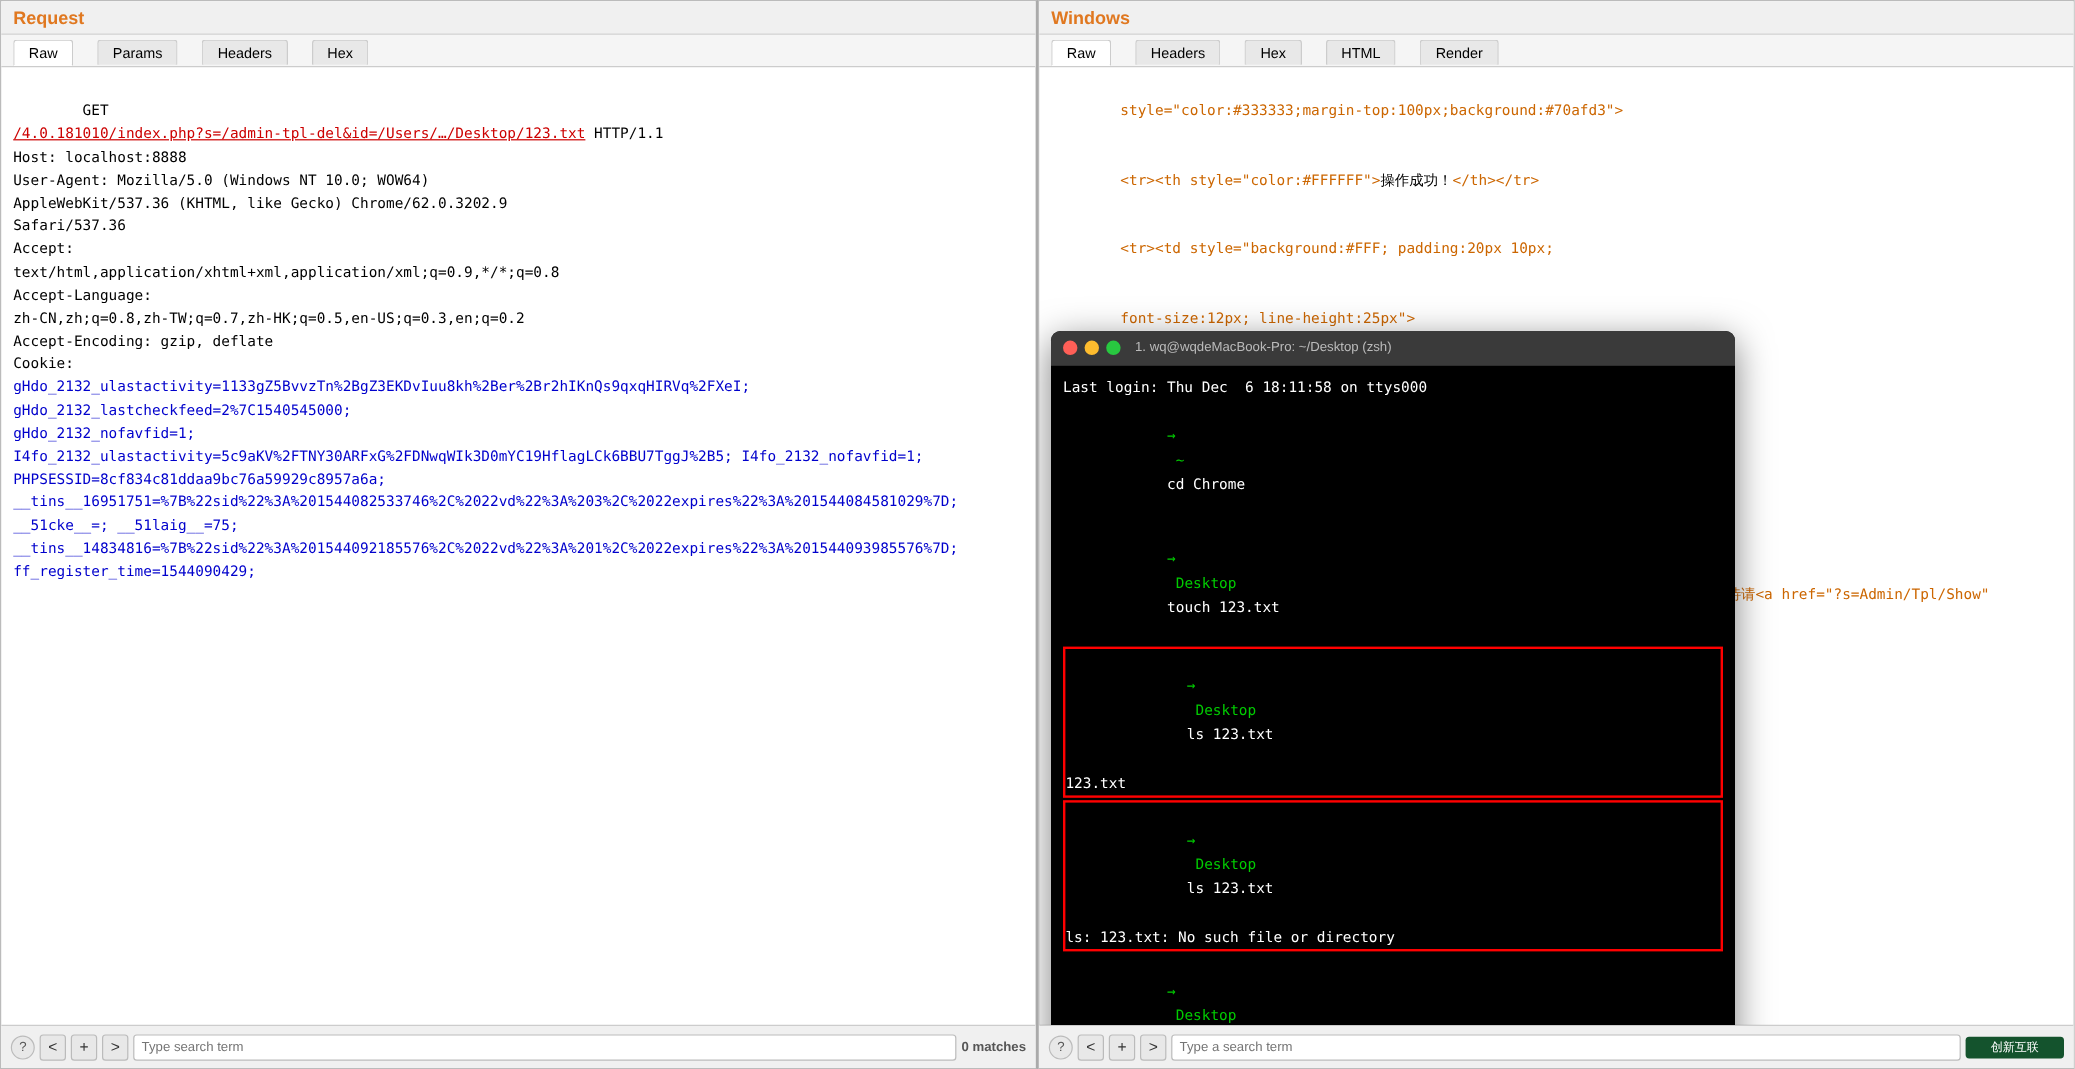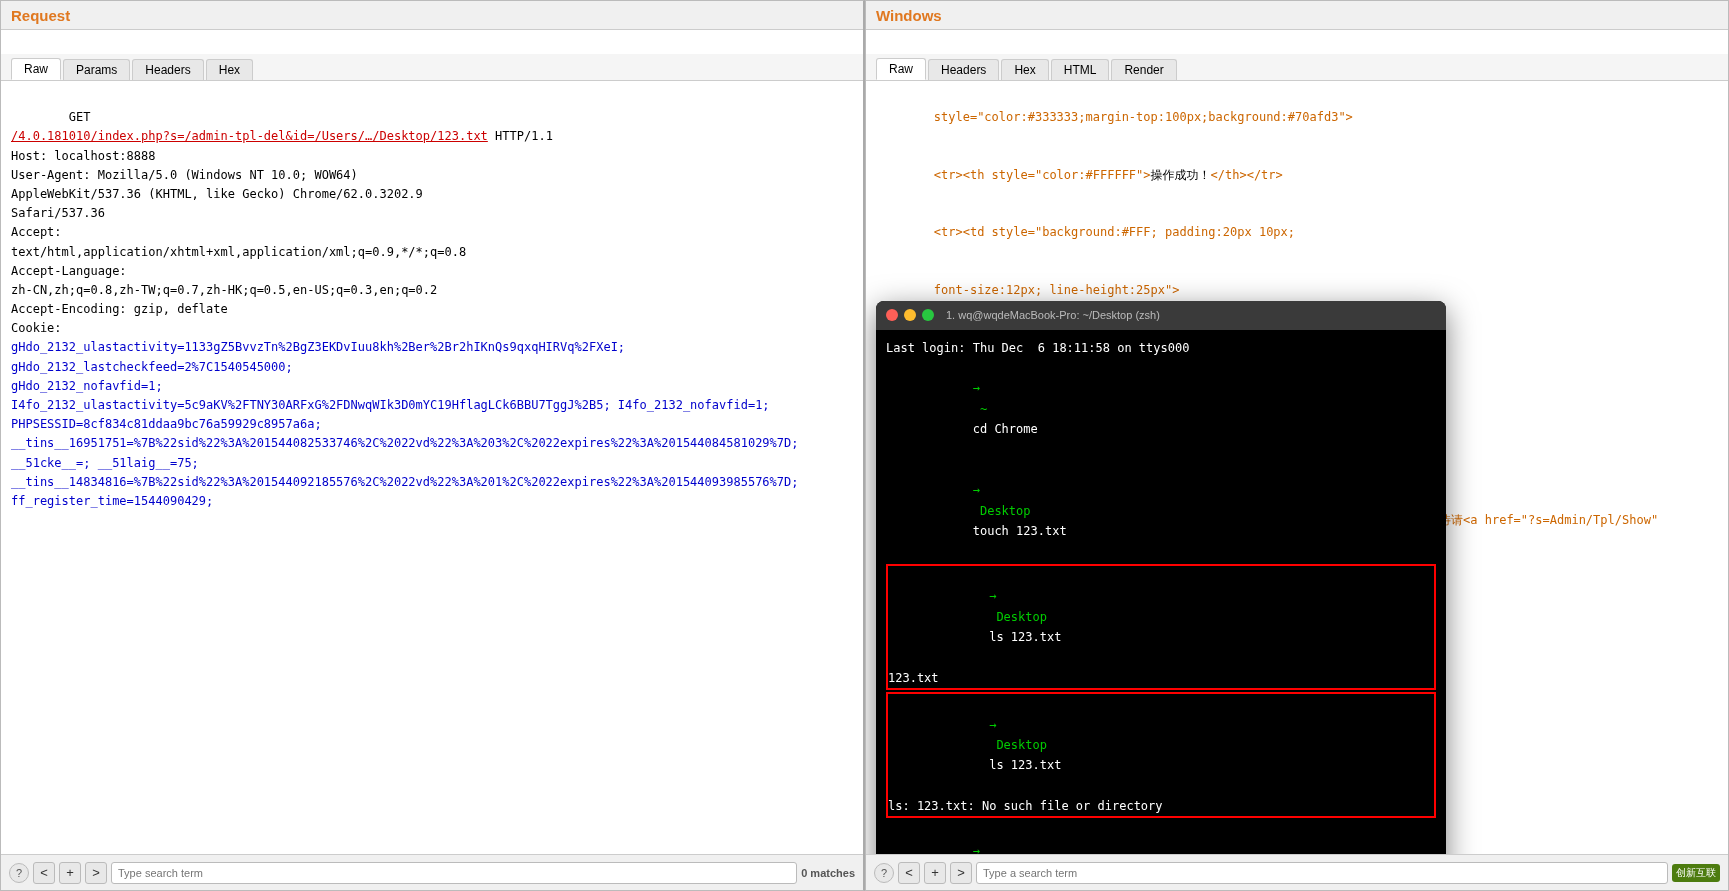--- a/index.html
+++ b/index.html
@@ -41,26 +41,25 @@
 
     .panel-title {
       font-size: 15px;
       font-weight: bold;
       color: #e07820;
       font-family: Arial, sans-serif;
     }
 
     .tab-bar {
       display: flex;
-      gap: 2px;
+      gap: 20px;
       padding: 4px 10px 0 10px;
       background: #f5f5f5;
       border-bottom: 1px solid #ccc;
-      align-items: center;
-      margin-top: 24px;
+      align-items: flex-start;
     }
 
     .tab {
       padding: 3px 12px;
       border: 1px solid #ccc;
       border-bottom: none;
       background: #e8e8e8;
       cursor: pointer;
       font-size: 12px;
       font-family: Arial, sans-serif;
@@ -204,25 +203,25 @@
 
     .matches-label {
       font-size: 11px;
       color: #555;
       font-family: Arial, sans-serif;
       white-space: nowrap;
       font-weight: bold;
     }
 
     .brand-btn {
-      background: #4d7c0f;
+      background: #14532d;
       color: #fff;
       border: none;
       border-radius: 3px;
-      padding: 2px 4px;
+      padding: 2px 21px;
       font-size: 10px;
       cursor: pointer;
       font-family: Arial, sans-serif;
     }
 
     .help-btn {
       width: 20px;
       height: 20px;
       border-radius: 50%;
       border: 1px solid #bbb;

